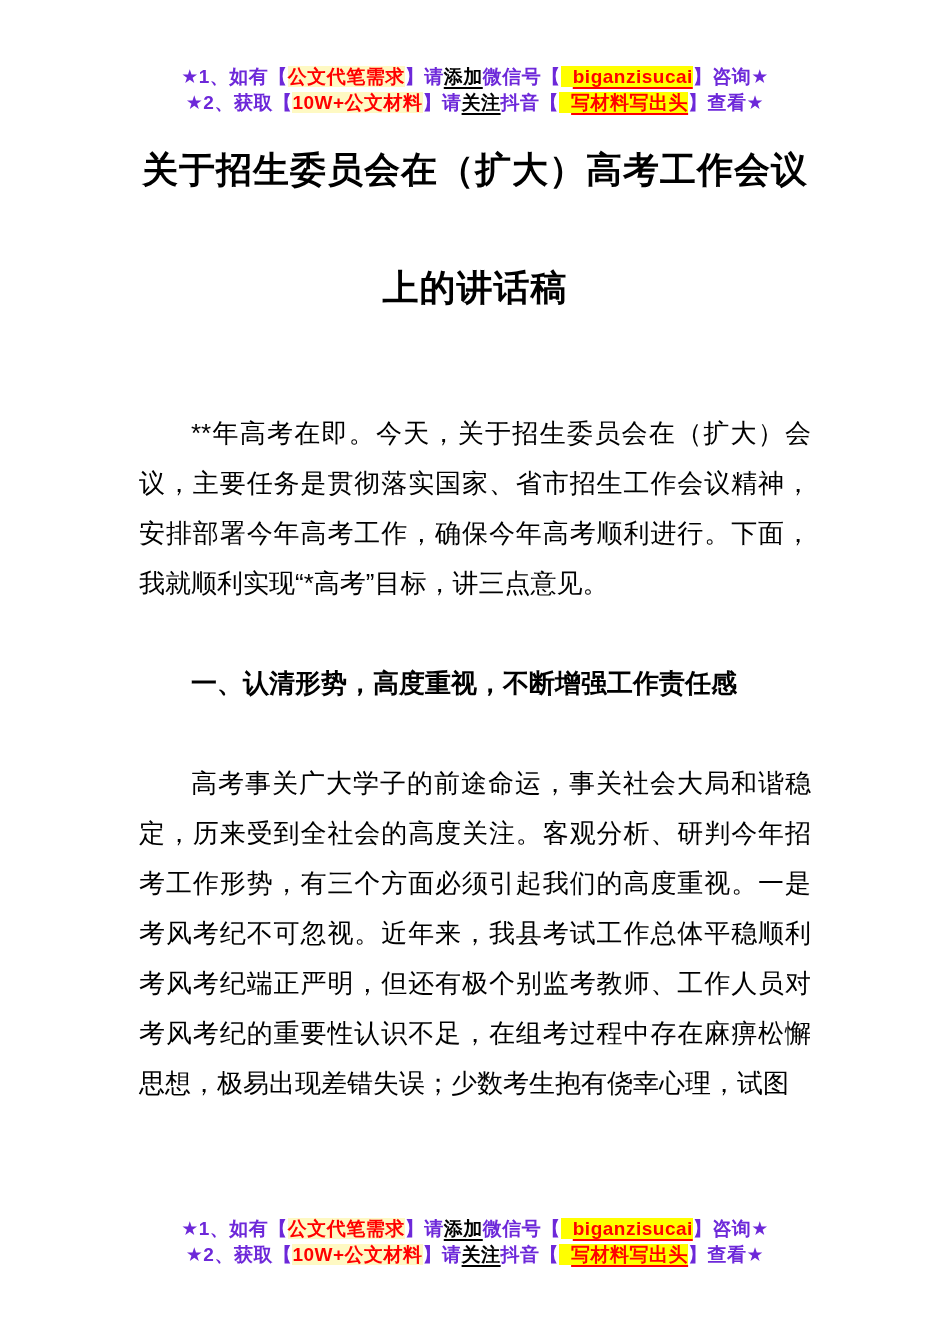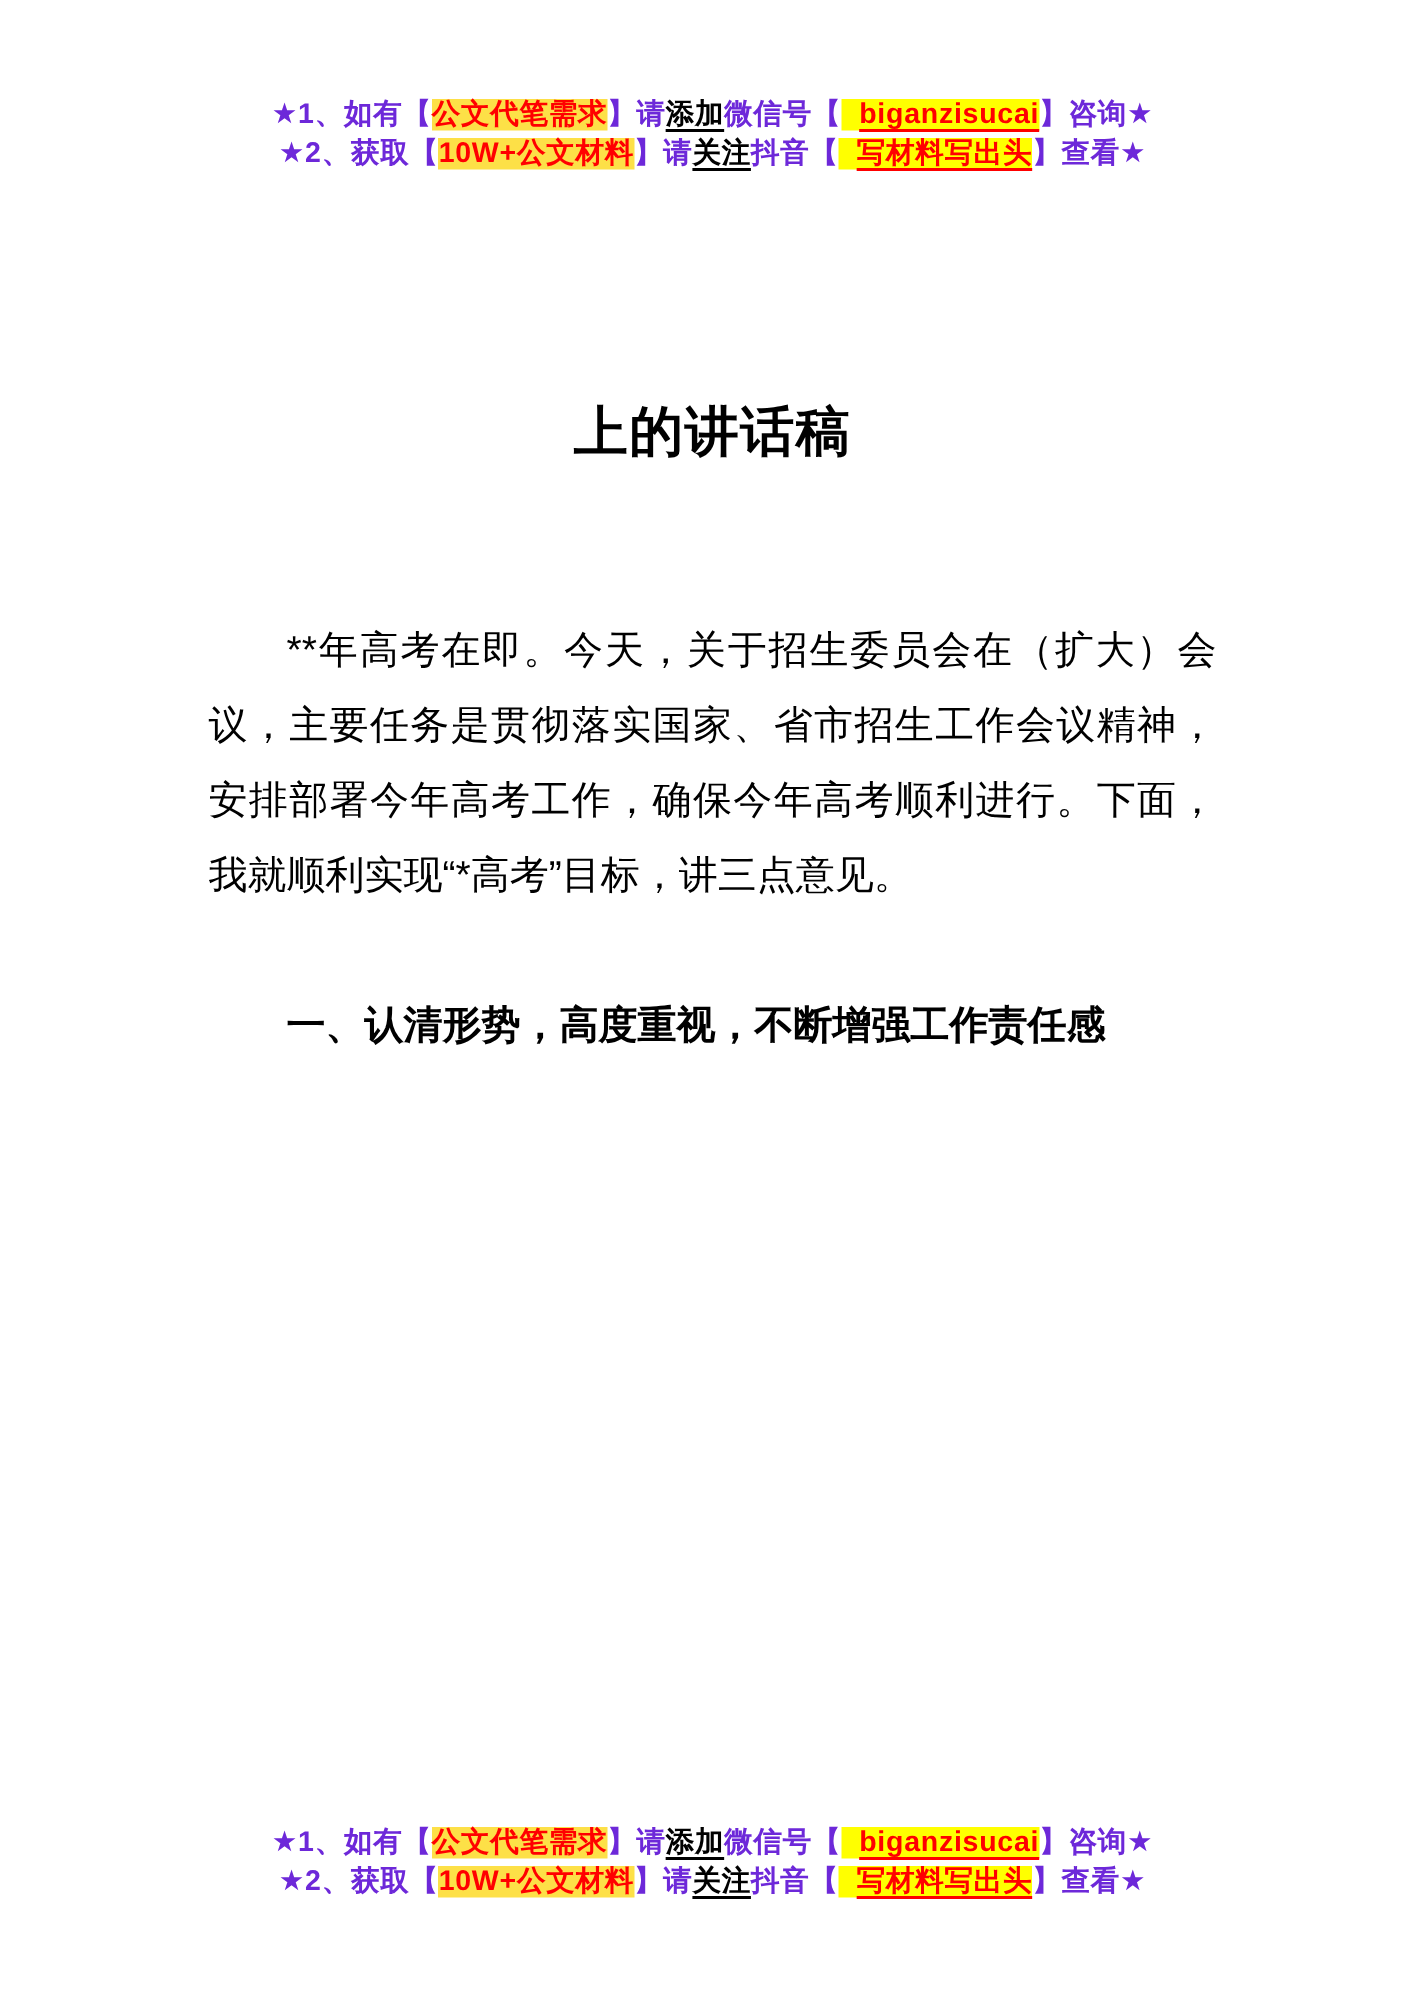--- a/index.html
+++ b/index.html
@@ -23,21 +23,21 @@
     font-size: 19px;
     line-height: 26px;
     font-weight: 700;
     letter-spacing: 0.5px;
   }
   .promo-header { top: 64px; }
   .promo-footer { top: 1216px; }
   .seg-plain { color: #6d28d9; }
   .seg-red-highlight {
     color: #ff0000;
-    background: #fde047;
+    background: #fef9c3;
   }
   .seg-underline {
     color: #000000;
     text-decoration: underline;
     text-decoration-thickness: 2px;
     text-underline-offset: 4px;
   }
   .seg-red-highlight-underline {
     color: #ff0000;
     background: #ffff00;
@@ -81,25 +81,27 @@
 </head>
 <body>
 
 <div class="page">
 
   <div class="promo promo-header">
     <div><span class="seg-plain">★1、如有【</span><span class="seg-red-highlight">公文代笔需求</span><span class="seg-plain">】请</span><span class="seg-underline">添加</span><span class="seg-plain">微信号【</span><span class="seg-red-highlight-underline">biganzisucai</span><span class="seg-plain">】咨询★</span></div>
     <div><span class="seg-plain">★2、获取【</span><span class="seg-red-highlight">10W+公文材料</span><span class="seg-plain">】请</span><span class="seg-underline">关注</span><span class="seg-plain">抖音【</span><span class="seg-red-highlight-underline">写材料写出头</span><span class="seg-plain">】查看★</span></div>
   </div>
 
+  <div class="title-line title-line-1">关于招生委员会在（扩大）高考工作会议</div>
   <div class="title-line title-line-2">上的讲话稿</div>
 
   <div class="doc-body">
     <p>**年高考在即。今天，关于招生委员会在（扩大）会议，主要任务是贯彻落实国家、省市招生工作会议精神，安排部署今年高考工作，确保今年高考顺利进行。下面，我就顺利实现“*高考”目标，讲三点意见。</p>
     <p class="section-heading">一、认清形势，高度重视，不断增强工作责任感</p>
+    <p>高考事关广大学子的前途命运，事关社会大局和谐稳定，历来受到全社会的高度关注。客观分析、研判今年招考工作形势，有三个方面必须引起我们的高度重视。一是考风考纪不可忽视。近年来，我县考试工作总体平稳顺利考风考纪端正严明，但还有极个别监考教师、工作人员对考风考纪的重要性认识不足，在组考过程中存在麻痹松懈思想，极易出现差错失误；少数考生抱有侥幸心理，试图</p>
   </div>
 
   <div class="promo promo-footer">
     <div><span class="seg-plain">★1、如有【</span><span class="seg-red-highlight">公文代笔需求</span><span class="seg-plain">】请</span><span class="seg-underline">添加</span><span class="seg-plain">微信号【</span><span class="seg-red-highlight-underline">biganzisucai</span><span class="seg-plain">】咨询★</span></div>
     <div><span class="seg-plain">★2、获取【</span><span class="seg-red-highlight">10W+公文材料</span><span class="seg-plain">】请</span><span class="seg-underline">关注</span><span class="seg-plain">抖音【</span><span class="seg-red-highlight-underline">写材料写出头</span><span class="seg-plain">】查看★</span></div>
   </div>
 
 </div>
 
 </body></html>

